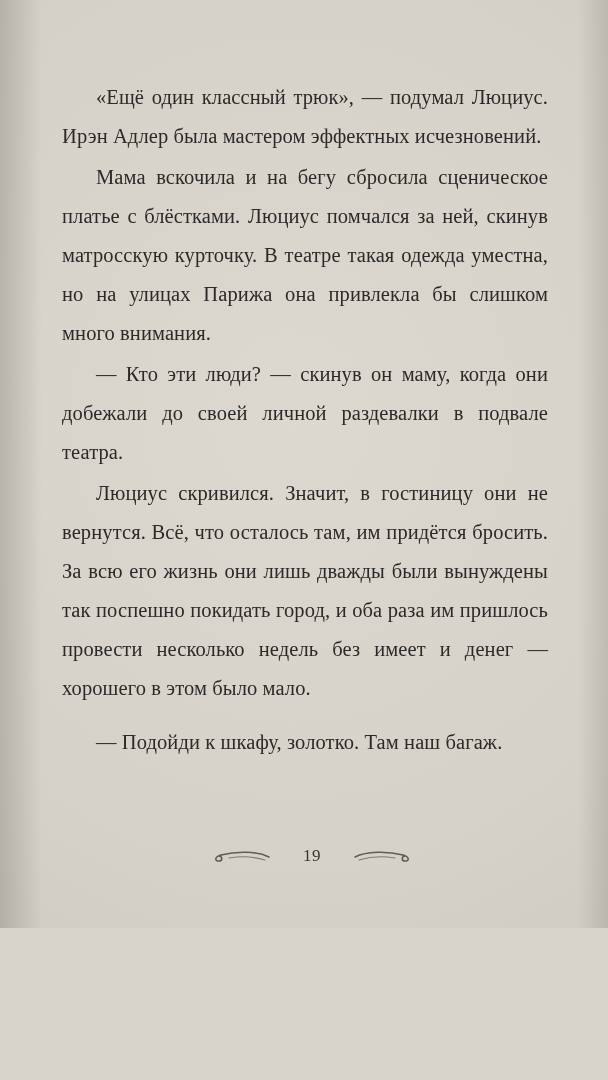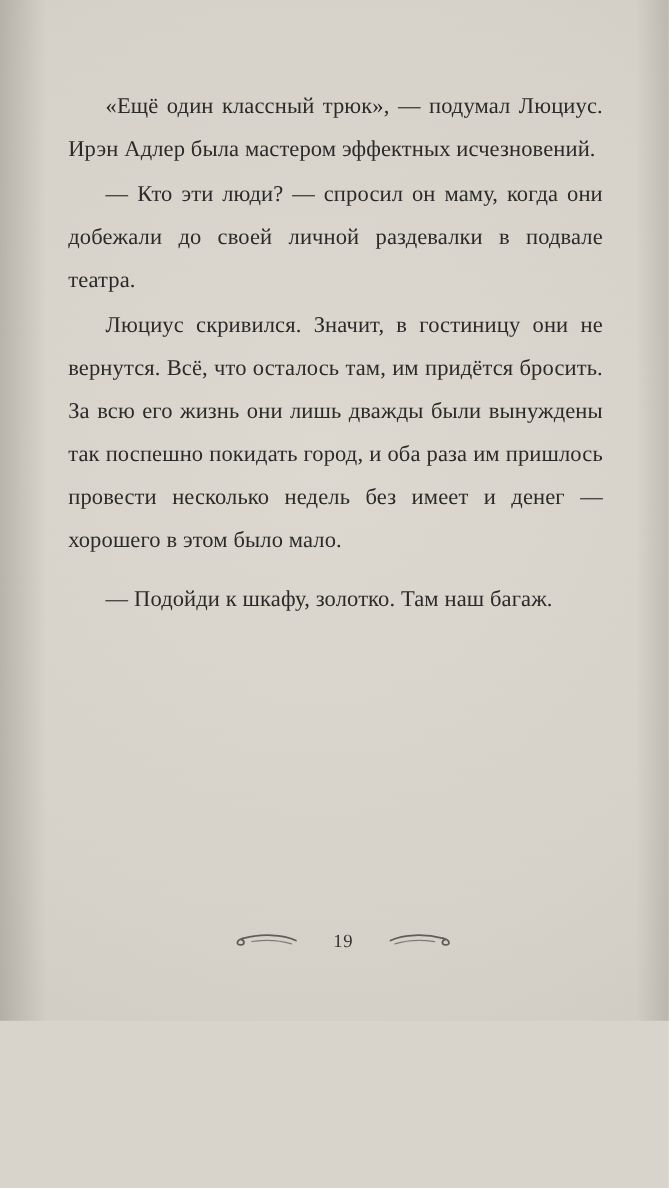--- a/index.html
+++ b/index.html
@@ -60,21 +60,21 @@
   }
   .para:last-child { margin-bottom: 0; margin-top: 15px; }
 
   
   .footer {
     position: absolute;
     left: 16px;
     right: 0;
     bottom: 62px;
     display: flex;
-    align-items: flex-start;
+    align-items: center;
     justify-content: center;
     gap: 32px;
   }
   .page-number {
     font-size: 17px;
     color: #36352f;
     font-family: "Liberation Serif", serif;
     letter-spacing: 0.5px;
   }
   .ornament {
@@ -97,21 +97,22 @@
     mix-blend-mode: multiply;
   }
 </style>
 </head>
 <body>
 
 <div class="page">
 
   <div class="text-block">
     <p class="para">«Ещё один классный трюк», — подумал Люциус. Ирэн Адлер была мастером эффектных исчезновений.</p>
-    <p class="para">— Кто эти люди? — спросил он маму, когда они добежали до своей личной раздевалки в подвале театра.</p>
+    <p class="para">Мама вскочила и на бегу сбросила сценическое платье с блёстками. Люциус помчался за ней, скинув матросскую курточку. В театре такая одежда уместна, но на улицах Парижа она привлекла бы слишком много внимания.</p>
+    <p class="para">— Кто эти люди? — скинув он маму, когда они добежали до своей личной раздевалки в подвале театра.</p>
     <p class="para">Люциус скривился. Значит, в гостиницу они не вернутся. Всё, что осталось там, им придётся бросить. За всю его жизнь они лишь дважды были вынуждены так поспешно покидать город, и оба раза им пришлось провести несколько недель без имеет и денег — хорошего в этом было мало.</p>
     <p class="para">— Подойди к шкафу, золотко. Там наш багаж.</p>
   </div>
 
   <div class="footer">
     <span class="ornament left">
       <svg width="60" height="16" viewBox="0 0 60 16" fill="none" aria-hidden="true">
         <path d="M2 9 C14 3, 34 3, 50 7" stroke="#4a4944" stroke-width="1.6" stroke-linecap="round"></path>
         <path d="M50 7 C56 8.5, 57 13, 52 13 C48.5 13, 48 9, 52 8" stroke="#4a4944" stroke-width="1.6" fill="none" stroke-linecap="round"></path>
         <path d="M6 12 C16 9, 30 8, 42 10" stroke="#4a4944" stroke-width="1.1" stroke-linecap="round" opacity="0.75"></path>

